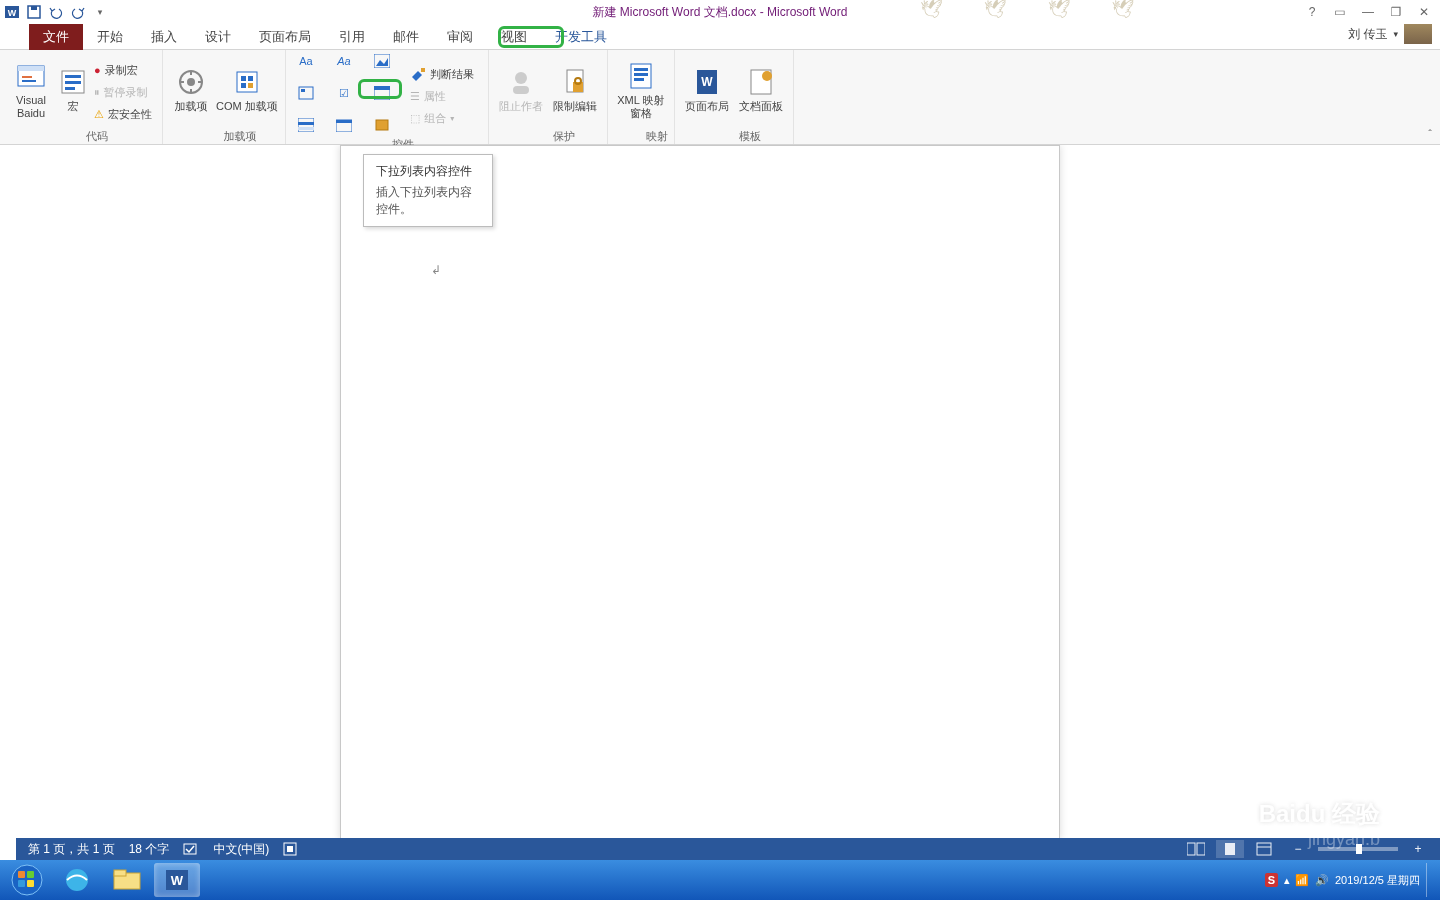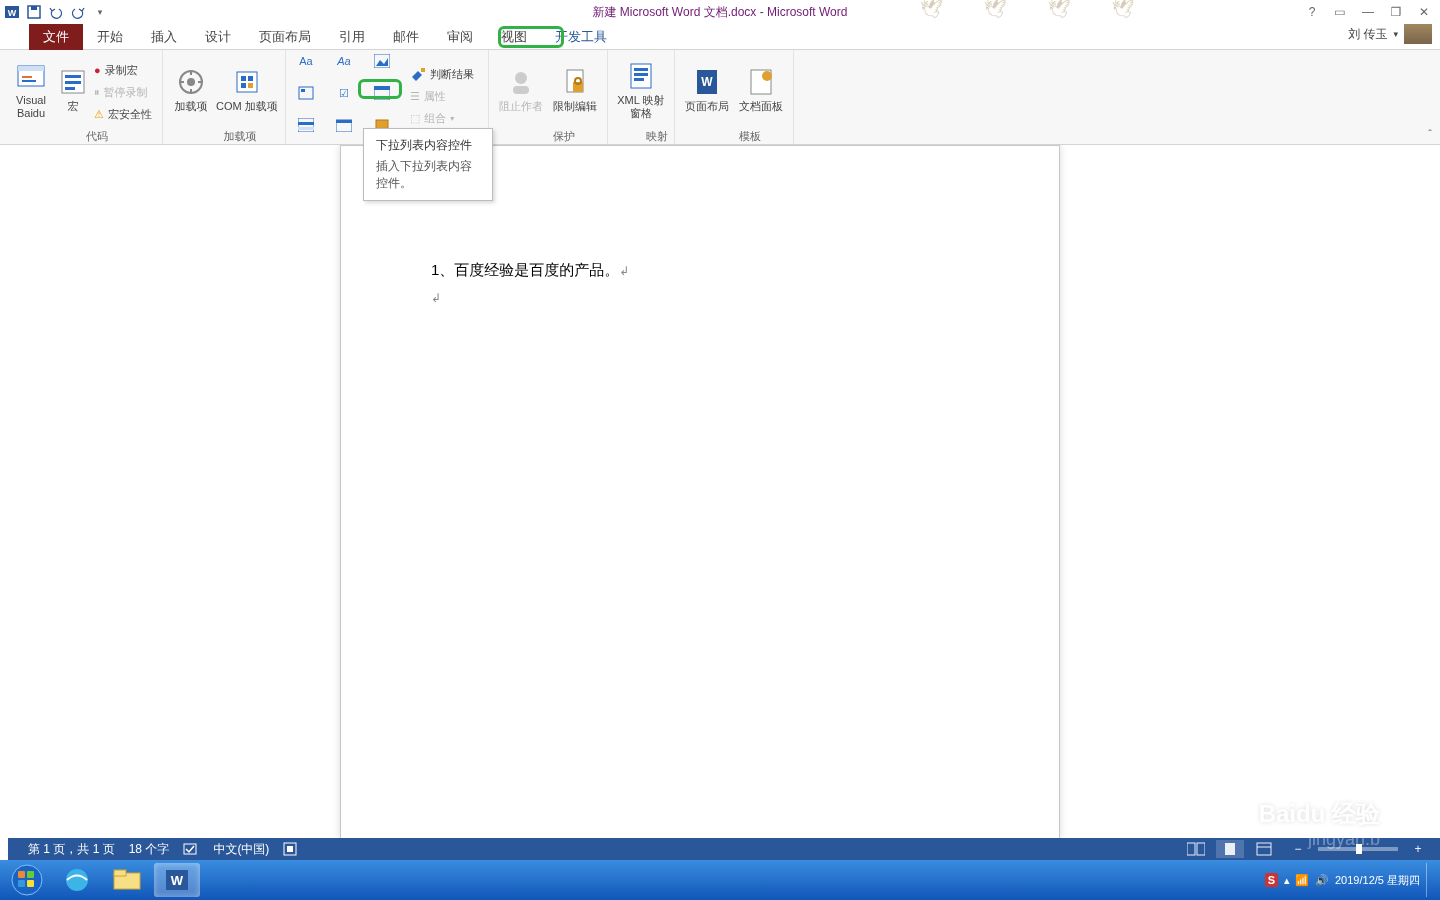--- a/index.html
+++ b/index.html
@@ -30,21 +30,21 @@
 .sm-ic{width:20px;height:18px;display:flex;align-items:center;justify-content:center;color:#2a6dc7;}
 .disabled{color:#b5b5b5;}
 .ctrl-highlight{position:absolute;border:3px solid #32b246;border-radius:6px;pointer-events:none;z-index:5;}
 .tooltip{position:absolute;background:#fff;border:1px solid #bcbcbc;padding:8px 12px;font-size:12px;color:#555;width:130px;z-index:10;box-shadow:2px 2px 4px rgba(0,0,0,0.15);}
 .tooltip .tt-title{font-weight:normal;color:#333;margin-bottom:4px;}
 .doc-area{position:absolute;top:145px;left:0;right:0;bottom:60px;background:#fff;overflow:hidden;}
 .page{position:absolute;top:0;left:340px;width:720px;height:100%;background:#fff;box-shadow:0 0 8px rgba(0,0,0,0.15);border:1px solid #c8c8c8;padding:110px 90px;}
 .doc-line{font-family:"SimSun",serif;font-size:15px;color:#000;line-height:1.8;}
 .cursor-mark{border-left:1px solid #000;display:inline-block;height:16px;vertical-align:text-bottom;}
 .para-mark{color:#888;font-size:12px;}
-.statusbar{position:absolute;bottom:40px;left:8px;right:0;height:22px;background:#2a579a;color:#fff;font-size:12px;display:flex;align-items:center;padding:0 20px;gap:14px;}
+.statusbar{position:absolute;bottom:40px;left:16px;right:0;height:22px;background:#2a579a;color:#fff;font-size:12px;display:flex;align-items:center;padding:0 12px;gap:14px;}
 .sb-item{display:flex;align-items:center;gap:4px;}
 .sb-right{position:absolute;right:8px;display:flex;align-items:center;gap:6px;}
 .view-btn{width:28px;height:18px;display:flex;align-items:center;justify-content:center;opacity:0.9;}
 .taskbar{position:absolute;bottom:0;left:0;right:0;height:40px;background:linear-gradient(#3a8de0,#1156b8);display:flex;align-items:center;padding:0 4px;gap:4px;}
 .start-btn{width:46px;height:36px;display:flex;align-items:center;justify-content:center;}
 .tb-icon{width:46px;height:34px;display:flex;align-items:center;justify-content:center;border-radius:3px;}
 .tb-icon.active{background:rgba(255,255,255,0.25);box-shadow:inset 0 0 6px rgba(255,255,255,0.4);}
 .tb-right{position:absolute;right:4px;display:flex;align-items:center;color:#fff;font-size:11px;gap:6px;}
 .watermark{position:absolute;right:60px;bottom:70px;color:#fff;opacity:0.3;font-size:24px;font-weight:bold;z-index:2;text-shadow:0 0 4px #888;}
 .wm-sub{position:absolute;right:60px;bottom:50px;color:#fff;opacity:0.35;font-size:18px;z-index:2;}
@@ -313,28 +313,27 @@
             </svg>
           </div>
         <div class="lbl">文档面板</div>
       </div>
     </div>
     <div class="rgroup-label">模板</div>
   </div>
   <div class="collapse-caret">ˆ</div>
 </div>
 
-<div class="tooltip" style="left:363px;top:128px;">
+<div class="tooltip" style="left:363px;top:154px;">
   <div class="tt-title">下拉列表内容控件</div>
   <div>插入下拉列表内容控件。</div>
 </div>
 
 <div class="doc-area">
   <div class="page">
-    <div class="doc-line"><span>1、百度经验是百度的产品。</span><span class="para-mark">↲</span></div>
     <div class="doc-line"><span class="para-mark">↲</span></div>
   </div>
 </div>
 
 <div class="watermark">Baidu 经验</div>
 <div class="wm-sub">jingyan.b</div>
 
 <div class="statusbar">
   <div class="sb-item">第 1 页，共 1 页</div>
   <div class="sb-item">18 个字</div>

